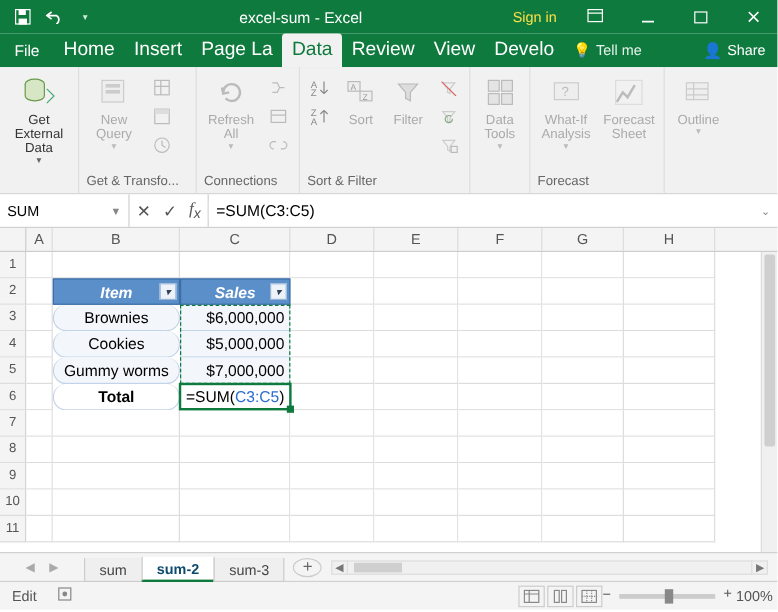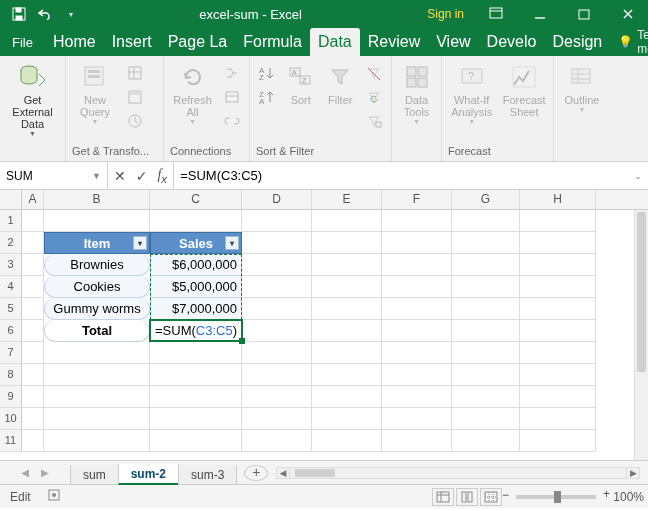--- a/index.html
+++ b/index.html
@@ -54,21 +54,21 @@
   .ch { border-right:1px solid #ddd; text-align:center; font-size:12px; color:#555; line-height:19px; }
   .rows { flex:1; overflow:hidden; position:relative; }
   .gridrow { display:flex; height:22px; }
   .rownum { width:22px; background:#f4f4f4; border-right:1px solid #ccc; border-bottom:1px solid #ddd; text-align:center; font-size:11px; color:#555; line-height:21px; }
   .cell { border-right:1px solid #ddd; border-bottom:1px solid #ddd; font-size:13px; line-height:21px; padding:0 4px; overflow:visible; white-space:nowrap; background:#fff;}
   .cell.center { text-align:center;border-radius:11px; }
   .cell.right { text-align:right; }
   .cell.bold { font-weight:bold; }
   
   
-  .tblhead { background:#5b8fc9 !important; color:#fff; text-align:center; font-weight:bold; border:1px solid #3d6fa6; position:relative; }
+  .tblhead { background:#5b8fc9 !important; color:#fff; text-align:center; font-weight:bold; border:1px solid #3d6fa6; position:relative;font-style:italic; }
   .tblhead .fdd { position:absolute; right:2px; top:3px; width:14px; height:14px; background:#eef3fa; border:1px solid #9cb7d6; display:flex; align-items:center; justify-content:center; font-size:8px; color:#345; }
   .tblcell { background:#f3f7fb !important; border-left:1px solid #c4d4e8; border-right:1px solid #c4d4e8; border-bottom:1px solid #c4d4e8; }
   .tbltotal { background:#fff !important; border:1px solid #c4d4e8; border-top:none; }
   
   
   .marq { position:absolute; border:1.5px dashed #0f7a3e; pointer-events:none; }
   
   .editsel { position:absolute; border:2px solid #0f7a3e; pointer-events:none; }
   .editsel::after { content:''; position:absolute; right:-4px; bottom:-4px; width:6px; height:6px; background:#0f7a3e; }
 
@@ -150,26 +150,24 @@
         </svg>
       </div>
   </div>
 </div>
 
 <div class="tabs">
   <div class="tab file">File</div>
   <div class="tab">Home</div>
   <div class="tab">Insert</div>
   <div class="tab">Page La</div>
-  <div class="tab">Formula</div>
   <div class="tab active">Data</div>
   <div class="tab">Review</div>
   <div class="tab">View</div>
   <div class="tab">Develo</div>
-  <div class="tab">Design</div>
   <div class="tellme">
     <span>💡</span>
     <span>Tell me</span>
   </div>
   <div class="share">
     <span style="font-size:13px;">👤</span>
     <span>Share</span>
   </div>
 </div>
 

